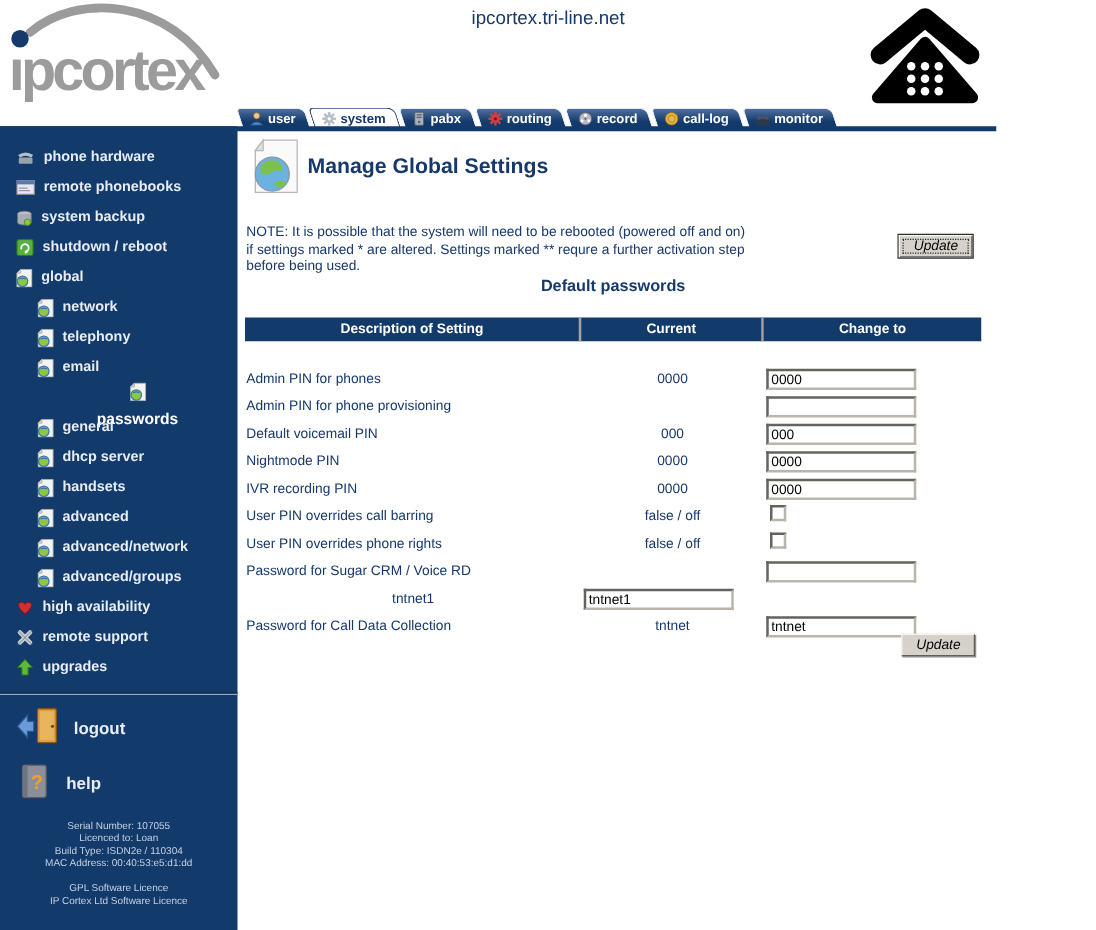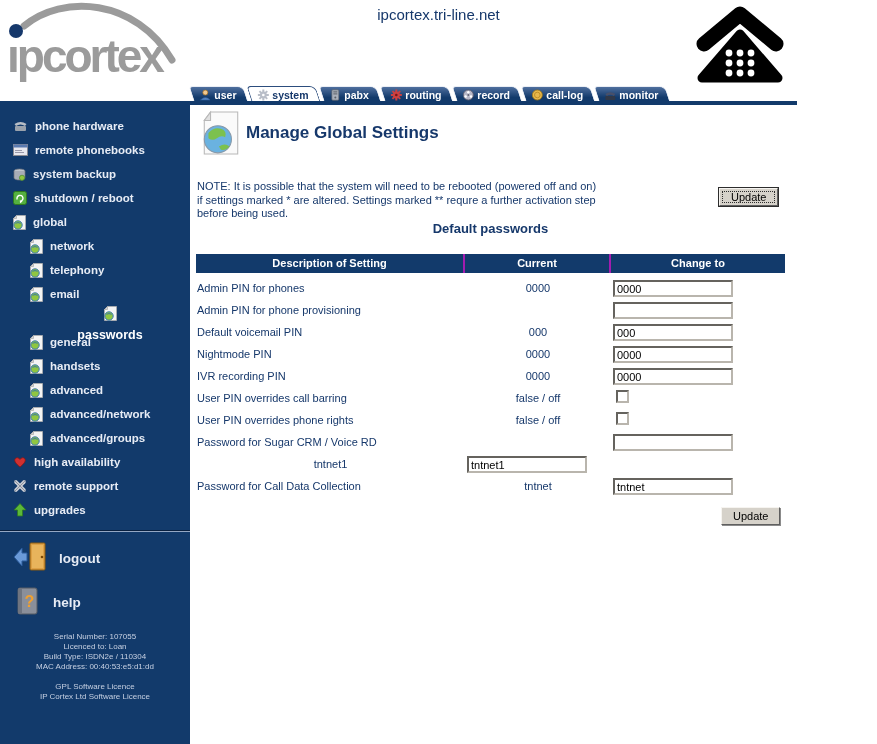--- a/index.html
+++ b/index.html
@@ -54,31 +54,31 @@
   .main-title{position:absolute;left:200px;top:110px;display:flex;align-items:center;gap:4px;}
   .main-title .txt{font-size:17px;font-weight:bold;color:var(--text-navy);}
   .note{position:absolute;left:197px;top:180px;width:400px;font-size:11px;line-height:13.5px;
     color:var(--text-navy);}
   .section-heading{position:absolute;left:196px;top:221px;width:589px;text-align:center;
     font-size:13px;font-weight:bold;color:var(--text-navy);}
   
   .win-btn{font-family:"Liberation Sans",sans-serif;font-size:11px;color:#000;
     background:var(--btn-face);padding:2px 11px;cursor:pointer;
     border:1px solid;border-color:#f6f4f0 #5f5f5f #5f5f5f #f6f4f0;
-    box-shadow:1px 1px 0 #8b8b8b;}
+    box-shadow:1px 1px 0 #8b8b8b;font-style:italic;}
   .win-btn.default{box-shadow:0 0 0 1px #2d2d2d;outline:1px dotted #2d2d2d;outline-offset:-4px;}
   .btn-top{position:absolute;left:719px;top:188px;}
   .btn-bottom{position:absolute;left:721px;top:507px;}
   
   .settings-table{position:absolute;left:196px;top:254px;width:589px;}
   .thead,.trow{display:grid;grid-template-columns:269px 146px 174px;}
   .thead .th{background:var(--navy);color:#fff;font-size:11px;font-weight:bold;
-    text-align:center;height:19px;line-height:19px;border-right:2px solid #a21caf;}
+    text-align:center;height:19px;line-height:19px;border-right:2px solid #a3a3a3;}
   .thead .th:last-child{border-right:none;}
-  .tbody{margin-top:4px;}
+  .tbody{margin-top:19px;}
   .trow{height:22px;align-items:center;}
   .cell-label{font-size:11px;color:var(--text-navy);padding-left:1px;}
   .cell-current{font-size:11px;color:var(--text-navy);text-align:center;}
   .cell-change{padding-left:2px;}
   .field{width:120px;height:17px;font-family:"Liberation Sans",sans-serif;font-size:11px;
     padding:0 2px;border:2px inset #b9b5ad;background:#fff;color:#000;}
   .chk{appearance:none;-webkit-appearance:none;width:13px;height:13px;margin:0 0 0 3px;
     border:2px inset #b9b5ad;background:#fff;cursor:pointer;}
 </style>
 </head>
@@ -307,20 +307,30 @@
       <span class="ic">
         <svg width="13" height="15" viewBox="0 0 13 15">
             <path d="M3.5 0.5 H12.5 V14.5 H0.5 V3.5 Z" fill="#f4f4f4" stroke="#b0b0b0" stroke-width="0.8"></path>
         <path d="M3.5 0.5 L0.5 3.5 H3.5 Z" fill="#d8d8d8" stroke="#b0b0b0" stroke-width="0.8"></path>
         <circle cx="5" cy="10" r="4.2" fill="#8fc641" stroke="#3a78b5" stroke-width="1"></circle>
         <path d="M2.4 8.3 Q5 6.8 7.6 8.3" stroke="#2f6fae" stroke-width="0.9" fill="none"></path>
           </svg></span>
       <span>general</span>
       </div>
 
+    <div class="side-item sub">
+      <span class="ic">
+        <svg width="13" height="15" viewBox="0 0 13 15">
+            <path d="M3.5 0.5 H12.5 V14.5 H0.5 V3.5 Z" fill="#f4f4f4" stroke="#b0b0b0" stroke-width="0.8"></path>
+        <path d="M3.5 0.5 L0.5 3.5 H3.5 Z" fill="#d8d8d8" stroke="#b0b0b0" stroke-width="0.8"></path>
+        <circle cx="5" cy="10" r="4.2" fill="#8fc641" stroke="#3a78b5" stroke-width="1"></circle>
+        <path d="M2.4 8.3 Q5 6.8 7.6 8.3" stroke="#2f6fae" stroke-width="0.9" fill="none"></path>
+          </svg></span>
+      <span>dhcp server</span>
+      </div>
 
     <div class="side-item sub">
       <span class="ic">
         <svg width="13" height="15" viewBox="0 0 13 15">
             <path d="M3.5 0.5 H12.5 V14.5 H0.5 V3.5 Z" fill="#f4f4f4" stroke="#b0b0b0" stroke-width="0.8"></path>
         <path d="M3.5 0.5 L0.5 3.5 H3.5 Z" fill="#d8d8d8" stroke="#b0b0b0" stroke-width="0.8"></path>
         <circle cx="5" cy="10" r="4.2" fill="#8fc641" stroke="#3a78b5" stroke-width="1"></circle>
         <path d="M2.4 8.3 Q5 6.8 7.6 8.3" stroke="#2f6fae" stroke-width="0.9" fill="none"></path>
           </svg></span>
       <span>handsets</span>

